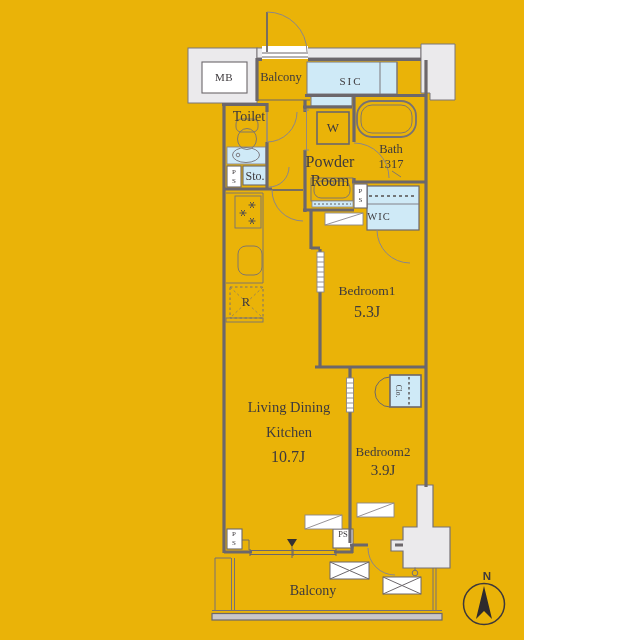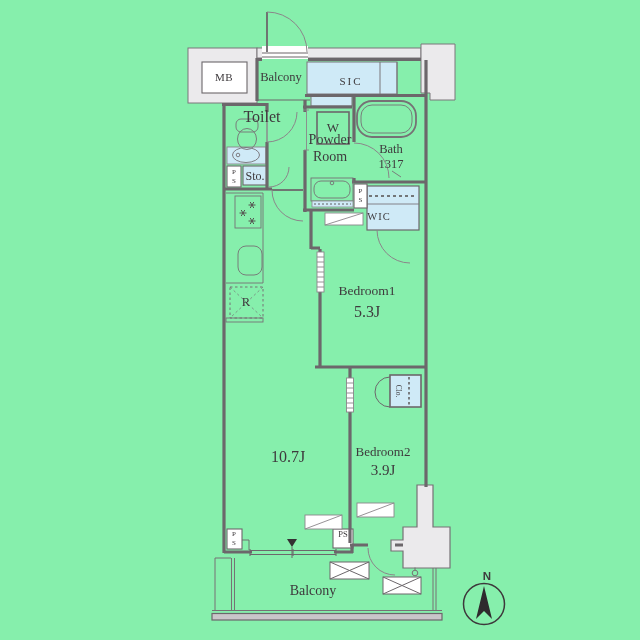--- a/index.html
+++ b/index.html
@@ -1,16 +1,16 @@
 <!DOCTYPE html>
 <html><head>
 <meta charset="utf-8">
 <style>
   html,body{margin:0;padding:0;background:#fff;}
-  #plan{position:relative;width:640px;height:640px;background:#86efac;overflow:hidden;
+  #plan{position:relative;width:524px;height:640px;background:#eab308;overflow:hidden;
         font-family:"Liberation Serif","DejaVu Serif",serif;color:#3e3a3d;}
   #plan svg{position:absolute;left:0;top:0;}
   .lbl{position:absolute;transform:translate(-50%,-50%);white-space:pre-line;
        text-align:center;line-height:1.18;color:#3e3a3d;user-select:none;}
   .rot{transform:translate(-50%,-50%) rotate(90deg);}
 </style>
 </head>
 <body>
 
 <div id="plan">
@@ -208,35 +208,37 @@
 
   <g>
     <circle cx="484" cy="604" r="20.5" fill="none" stroke="#3d383b" stroke-width="1.5"></circle>
     <polygon points="484,586 492,619 484,611 476,619" fill="#2e2a2d"></polygon>
   </g>
 </svg>
 
 <div class="lbl" style="left:224px;top:77px;font-size:11px;letter-spacing:.5px">MB</div>
 <div class="lbl" style="left:281px;top:77px;font-size:12.5px">Balcony</div>
 <div class="lbl" style="left:351px;top:81px;font-size:11px;letter-spacing:2px">SIC</div>
-<div class="lbl" style="left:262px;top:117px;font-size:16px">Toilet</div>
+<div class="lbl" style="left:249px;top:117px;font-size:14px">Toilet</div>
 <div class="lbl" style="left:333px;top:128px;font-size:13px">W</div>
-<div class="lbl" style="left:330px;top:149px;font-size:14px">Powder
+<div class="lbl" style="left:330px;top:172px;font-size:16px">Powder
 Room</div>
 <div class="lbl" style="left:391px;top:157px;font-size:12.5px">Bath
 1317</div>
 <div class="lbl" style="left:255px;top:176px;font-size:12px">Sto.</div>
 <div class="lbl" style="left:234px;top:177px;font-size:7px;line-height:1.3">P
 S</div>
 <div class="lbl" style="left:360.5px;top:196px;font-size:7px;line-height:1.3">P
 S</div>
 <div class="lbl" style="left:379px;top:217px;font-size:10.5px;letter-spacing:1px">WIC</div>
 <div class="lbl" style="left:367px;top:291px;font-size:13.5px">Bedroom1</div>
 <div class="lbl" style="left:367px;top:312px;font-size:16px">5.3J</div>
 <div class="lbl rot" style="left:398px;top:391px;font-size:7.5px">Clo.</div>
+<div class="lbl" style="left:289px;top:420px;font-size:14.5px;line-height:1.72">Living Dining
+Kitchen</div>
 <div class="lbl" style="left:288px;top:457px;font-size:16px">10.7J</div>
 <div class="lbl" style="left:383px;top:452px;font-size:13px">Bedroom2</div>
 <div class="lbl" style="left:383px;top:471px;font-size:15px">3.9J</div>
 <div class="lbl" style="left:246px;top:302px;font-size:12.5px">R</div>
 <div class="lbl" style="left:234px;top:539px;font-size:7px;line-height:1.3">P
 S</div>
 <div class="lbl" style="left:343px;top:534px;font-size:8.5px">PS</div>
 <div class="lbl" style="left:313px;top:591px;font-size:14px">Balcony</div>
 <div class="lbl" style="left:487px;top:577px;font-size:11.5px;font-weight:bold;font-family:'Liberation Sans',sans-serif">N</div>
 

